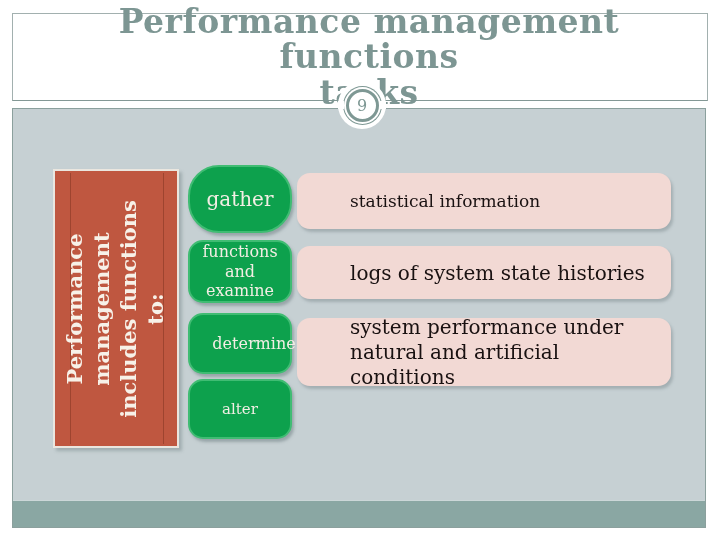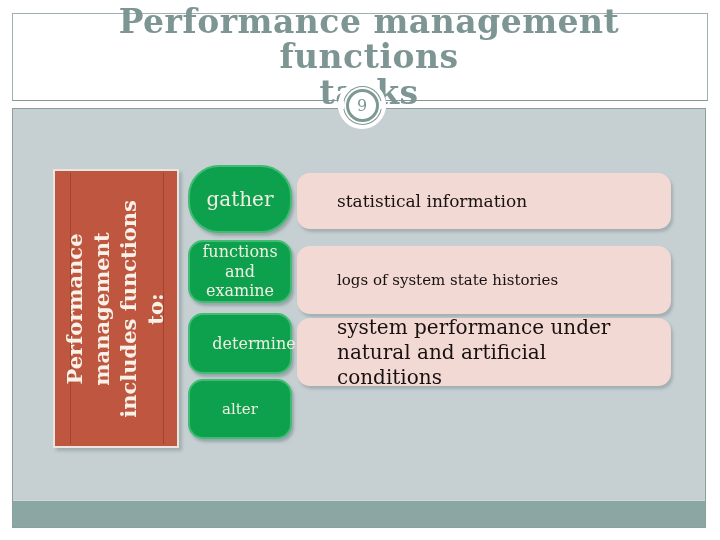--- a/index.html
+++ b/index.html
@@ -82,25 +82,25 @@
   .action.a1 { top: 56px;  height: 68px; font-size: 20px; border-radius: 31px; }
   .action.a2 { top: 131px; height: 63px; font-size: 16px; line-height: 1.22; }
   .action.a3 { top: 204px; height: 61px; font-size: 16px; padding-left: 28px; }
   .action.a4 { top: 270px; height: 60px; font-size: 15px; }
 
   
   .desc {
     position: absolute; left: 284px; width: 374px;
     background: #f2d9d4; border-radius: 13px; color: #191111;
     display: flex; align-items: center;
-    padding: 0 14px 0 40px;
+    padding: 0 14px 0 53px;
     box-shadow: 2px 3px 3px rgba(112,126,130,0.4);
   }
   .desc.d1 { top: 64px;  height: 56px; font-size: 17px; }
-  .desc.d2 { top: 137px; height: 68px; font-size: 15px; }
+  .desc.d2 { top: 137px; height: 53px; font-size: 20px; }
   .desc.d3 { top: 209px; height: 68px; font-size: 20px; line-height: 1.25; border-radius: 13px; }
   .desc.d4 { top: 282px; height: 57px; font-size: 16px; line-height: 1.18; }
 </style>
 </head>
 <body>
 
 <div class="slide">
 
   <div class="header-box">
     <div class="slide-title">Performance management functions

